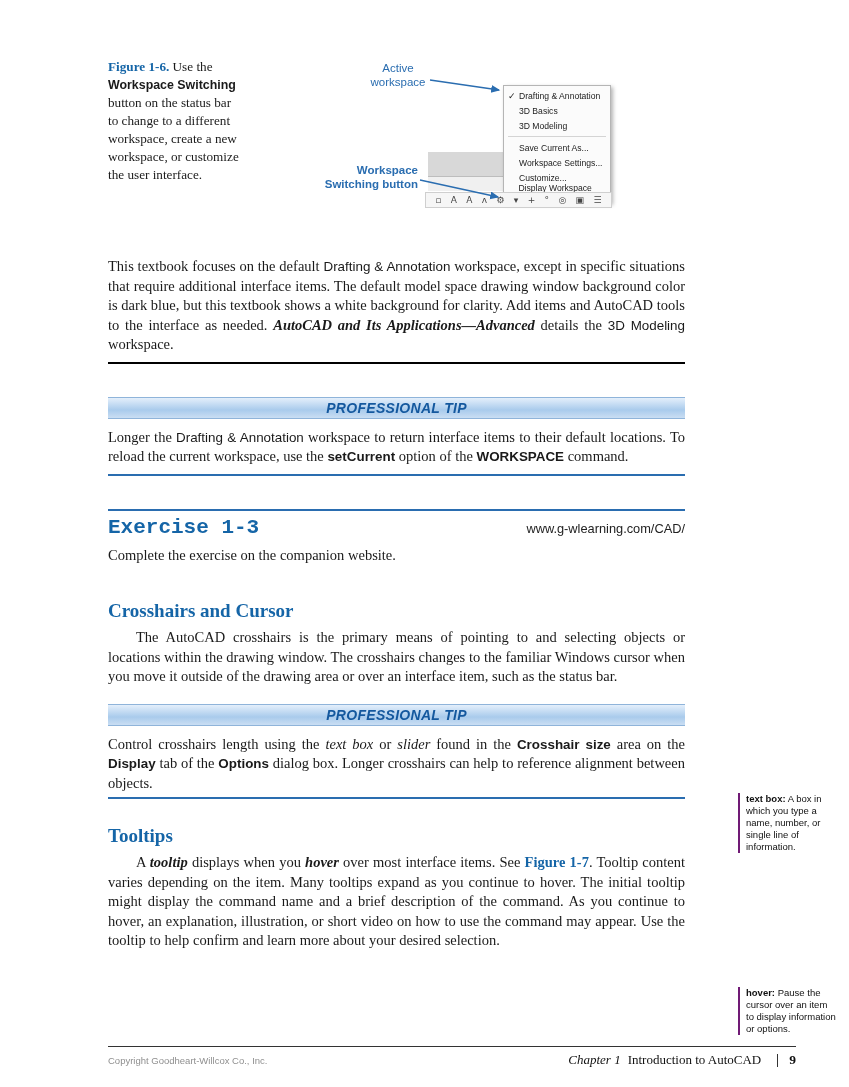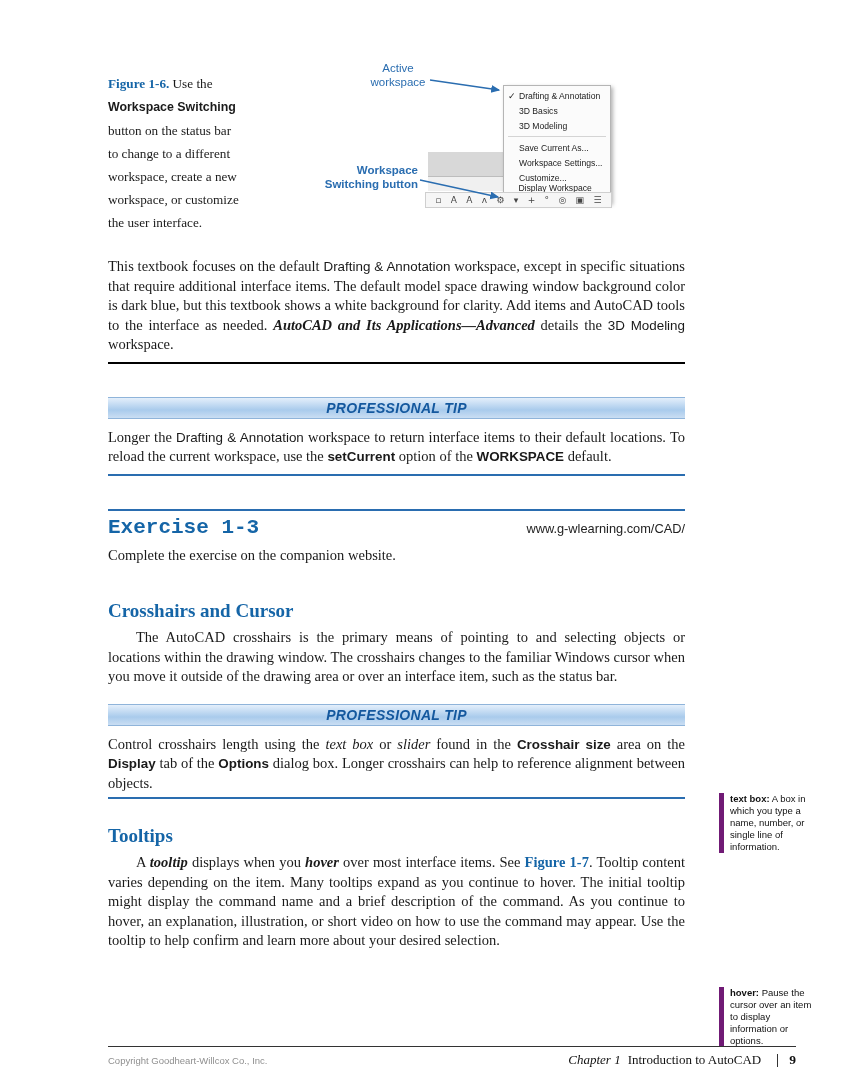--- a/index.html
+++ b/index.html
@@ -4,21 +4,21 @@
 <style>
   * { margin:0; padding:0; box-sizing:border-box; }
   html,body { background:#fff; }
   .page {
     position:relative; width:849px; height:1087px; background:#ffffff;
     font-family:"Liberation Serif", serif; color:#1a1a1a; overflow:hidden;
   }
 
   
   .figure-area { position:absolute; left:108px; top:56px; width:620px; height:175px; }
-  .fig-caption { position:absolute; left:0; top:16px; width:131px; font-size:13.2px; line-height:23px; }
+  .fig-caption { position:absolute; left:0; top:2px; width:131px; font-size:13.2px; line-height:18px; }
   .fig-label { color:#1565a7; font-weight:bold; }
   .cap-sans-bold { font-family:"Liberation Sans", sans-serif; font-weight:bold; font-size:12.4px; }
 
   .callout { position:absolute; font-family:"Liberation Sans", sans-serif; color:#2a6db0; font-size:11.5px; line-height:13.5px; }
   .callout-active { left:230px; top:6px; width:120px; text-align:center; }
   .callout-button { left:185px; top:108px; width:125px; text-align:right; font-weight:bold; }
 
   .app-gray { position:absolute; left:320px; top:96px; width:80px; height:25px; background:#d8d8d8; border-bottom:1px solid #bdbdbd; }
   .app-gray2 { position:absolute; left:320px; top:121px; width:80px; height:14px; background:#f0f0f0; }
 
@@ -78,23 +78,23 @@
   .h-crosshairs { margin-top:35px; }
   .p-crosshairs { margin-top:6px; }
   .tipbar-2 { margin-top:17px; }
   .rule-tip1 { margin-top:7px; }
   .rule-tip2 { margin-top:4px; }
   .h-tooltips { margin-top:26px; }
   .p-tooltips { margin-top:6px; }
 
   
   .margin-note {
-    position:absolute; left:719px; width:98px;
+    position:absolute; left:738px; width:98px;
     font-family:"Liberation Sans", sans-serif; font-size:9.5px; line-height:12px; color:#111;
-    border-left:5px solid #701a75; padding-left:6px;
+    border-left:2px solid #701a75; padding-left:6px;
   }
   .mn-term { font-weight:bold; }
 
   
   .footer {
     position:absolute; left:108px; top:1046px; width:688px;
     border-top:1px solid #333; padding-top:5px;
     display:flex; align-items:center; justify-content:space-between;
   }
   .footer-copy { font-family:"Liberation Sans", sans-serif; font-size:9.5px; color:#8f8f8f; }
@@ -186,21 +186,21 @@
   </div>
 
   <div class="main">
 
     <p class="body-text note-body"><span>This textbook focuses on the default </span><span class="sans">Drafting &amp; Annotation</span><span> workspace, except in specific situations that require additional interface items. The default model space drawing window background color is dark blue, but this textbook shows a white background for clarity. Add items and AutoCAD tools to the interface as needed. </span><span class="bi">AutoCAD and Its Applications—Advanced</span><span> details the </span><span class="sans">3D Modeling</span><span> workspace.</span></p>
     <div class="rule-black"></div>
 
     <div class="tip-bar" style="margin-top:33px;">
       <span>PROFESSIONAL TIP</span>
     </div>
-    <p class="body-text tip-body"><span>Longer the </span><span class="sans">Drafting &amp; Annotation</span><span> workspace to return interface items to their default locations. To reload the current workspace, use the </span><span class="sans-b">setCurrent</span><span> option of the </span><span class="sans-b">WORKSPACE</span><span> default.</span></p>
+    <p class="body-text tip-body"><span>Longer the </span><span class="sans">Drafting &amp; Annotation</span><span> workspace to return interface items to their default locations. To reload the current workspace, use the </span><span class="sans-b">setCurrent</span><span> option of the </span><span class="sans-b">WORKSPACE</span><span> command.</span></p>
     <div class="rule-blue rule-tip1"></div>
 
     <div class="rule-blue exercise-rule"></div>
     <div class="exercise-row">
       <span class="exercise-title">Exercise 1-3</span>
       <span class="exercise-url">www.g-wlearning.com/CAD/</span>
     </div>
     <p class="body-text exercise-body">Complete the exercise on the companion website.</p>
 
     <h2 class="section-heading h-crosshairs">Crosshairs and Cursor</h2>

